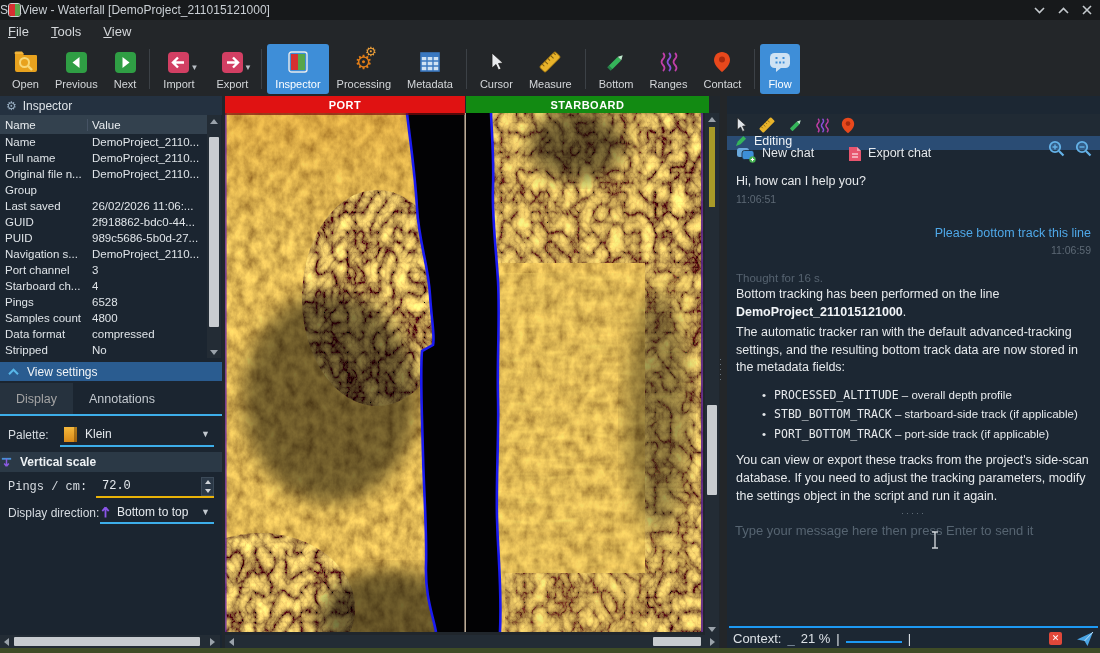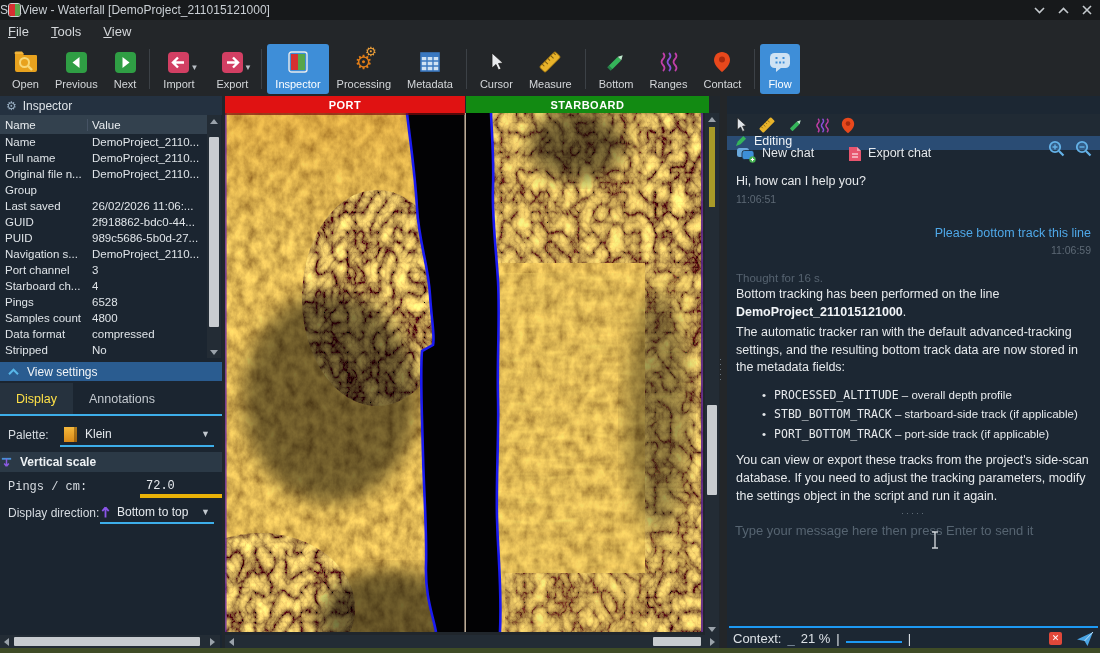--- a/index.html
+++ b/index.html
@@ -64,35 +64,35 @@
   .tri-left { width:0; height:0; border-top:4px solid transparent; border-bottom:4px solid transparent; border-right:5px solid #9aa2aa; }
   .tri-right{ width:0; height:0; border-top:4px solid transparent; border-bottom:4px solid transparent; border-left:5px solid #9aa2aa; }
   .insp-thumb { position:absolute; left:2px; top:22px; width:10px; height:190px; background:#c8ccd0; border-radius:1px; }
 
   
   .vs-header { position:absolute; left:0; top:266px; width:222px; height:19px; background:#2a5c90;
     display:flex; align-items:center; gap:7px; padding-left:7px; }
   .vs-header .t { font-size:12px; color:#f0f4f7; }
   .vs-tabs { position:absolute; left:0; top:287px; width:222px; height:31px; display:flex; }
   .vs-tab { padding:0 16px; display:flex; align-items:center; font-size:12.5px; color:#c3c9cf; }
-  .vs-tab.active { background:#26323e; color:#fde047; }
+  .vs-tab.active { background:#26323e; color:#a3a3a3; }
   .vs-tabline { position:absolute; left:0; top:318px; width:222px; height:2px; background:#3daee9; }
   .palette-row { position:absolute; left:0; top:326px; width:222px; height:26px; display:flex; align-items:center; }
   .form-label { font-size:12px; color:#d6dbe0; padding-left:8px; }
   .palette-combo { position:absolute; left:60px; top:1px; width:154px; height:24px; display:flex;
     align-items:center; gap:8px; border-bottom:2px solid #3daee9; }
   .swatch { width:13px; height:15px; margin-left:4px; background:linear-gradient(180deg,#f6b93c,#d98a18);
     box-shadow:inset -3px 0 0 rgba(90,50,0,.45); }
   .combo-val { font-size:12px; color:#e6eaee; }
   .combo-arrow { position:absolute; right:4px; font-size:9px; color:#c3c9cf; }
   .vscale-header { position:absolute; left:0; top:356px; width:222px; height:20px; background:#2b3946;
     display:flex; align-items:center; gap:7px; }
   .vscale-header .t { font-size:12px; font-weight:bold; color:#eef2f5; }
   .pings-row { position:absolute; left:0; top:380px; width:222px; height:22px; display:flex; align-items:center;font-family:Liberation Mono, monospace; }
-  .spinbox { position:absolute; left:96px; top:0; width:118px; height:22px; border-bottom:4px solid #eab308;margin-left:44px; }
+  .spinbox { position:absolute; left:96px; top:0; width:118px; height:22px; border-bottom:2px solid #eab308; }
   .spinbox .val { position:absolute; left:6px; top:3px; font-size:12px; color:#e6eaee; }
   .spin-btns { position:absolute; right:0; top:1px; width:13px; height:19px; background:#2b3846;
     border:1px solid #3c4a58; display:flex; flex-direction:column; align-items:center; justify-content:space-around; }
   .sp-up { width:0;height:0;border-left:3.5px solid transparent;border-right:3.5px solid transparent;border-bottom:4px solid #cfd3d7; }
   .sp-dn { width:0;height:0;border-left:3.5px solid transparent;border-right:3.5px solid transparent;border-top:4px solid #cfd3d7; }
   .dir-row { position:absolute; left:0; top:405px; width:222px; height:24px; display:flex; align-items:center; }
   .dir-combo { position:absolute; left:100px; top:0; width:114px; height:23px; display:flex;
     align-items:center; gap:6px; border-bottom:2px solid #3daee9; }
   .left-hscroll { position:absolute; left:0; top:539px; width:220px; height:13px; background:#232c35; }
   .lh-thumb { position:absolute; left:14px; top:2px; width:186px; height:9px; background:#c8ccd0; border-radius:1px; }

